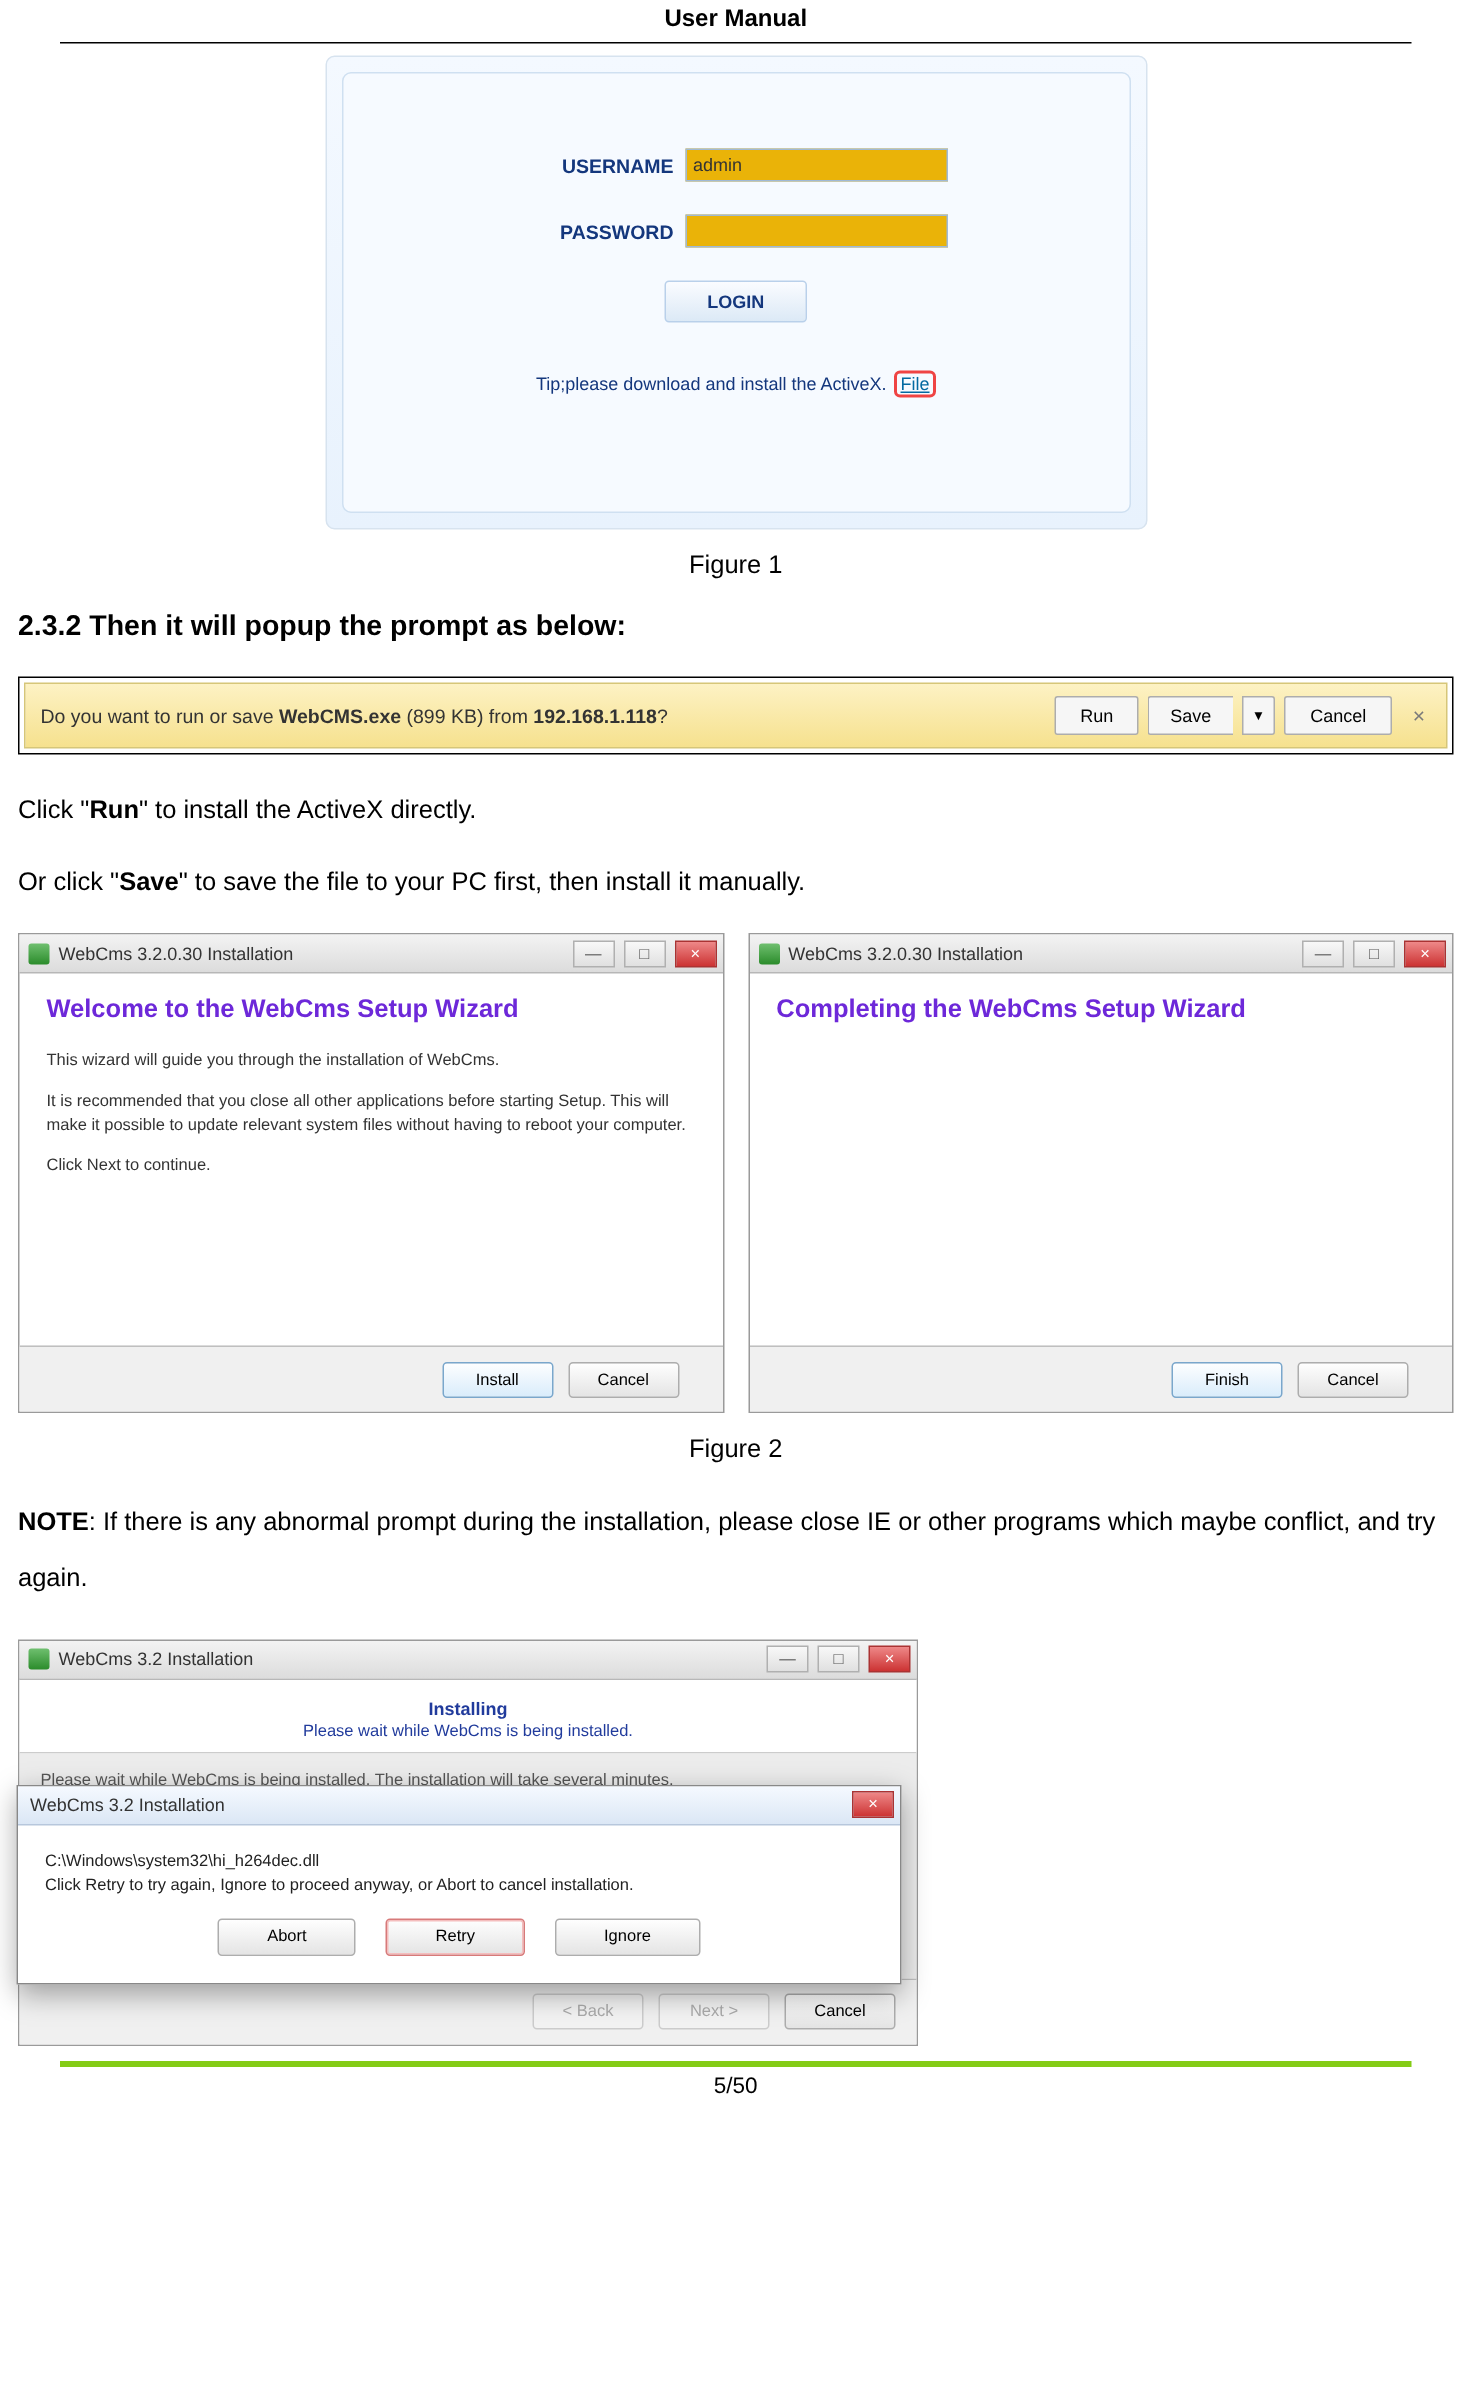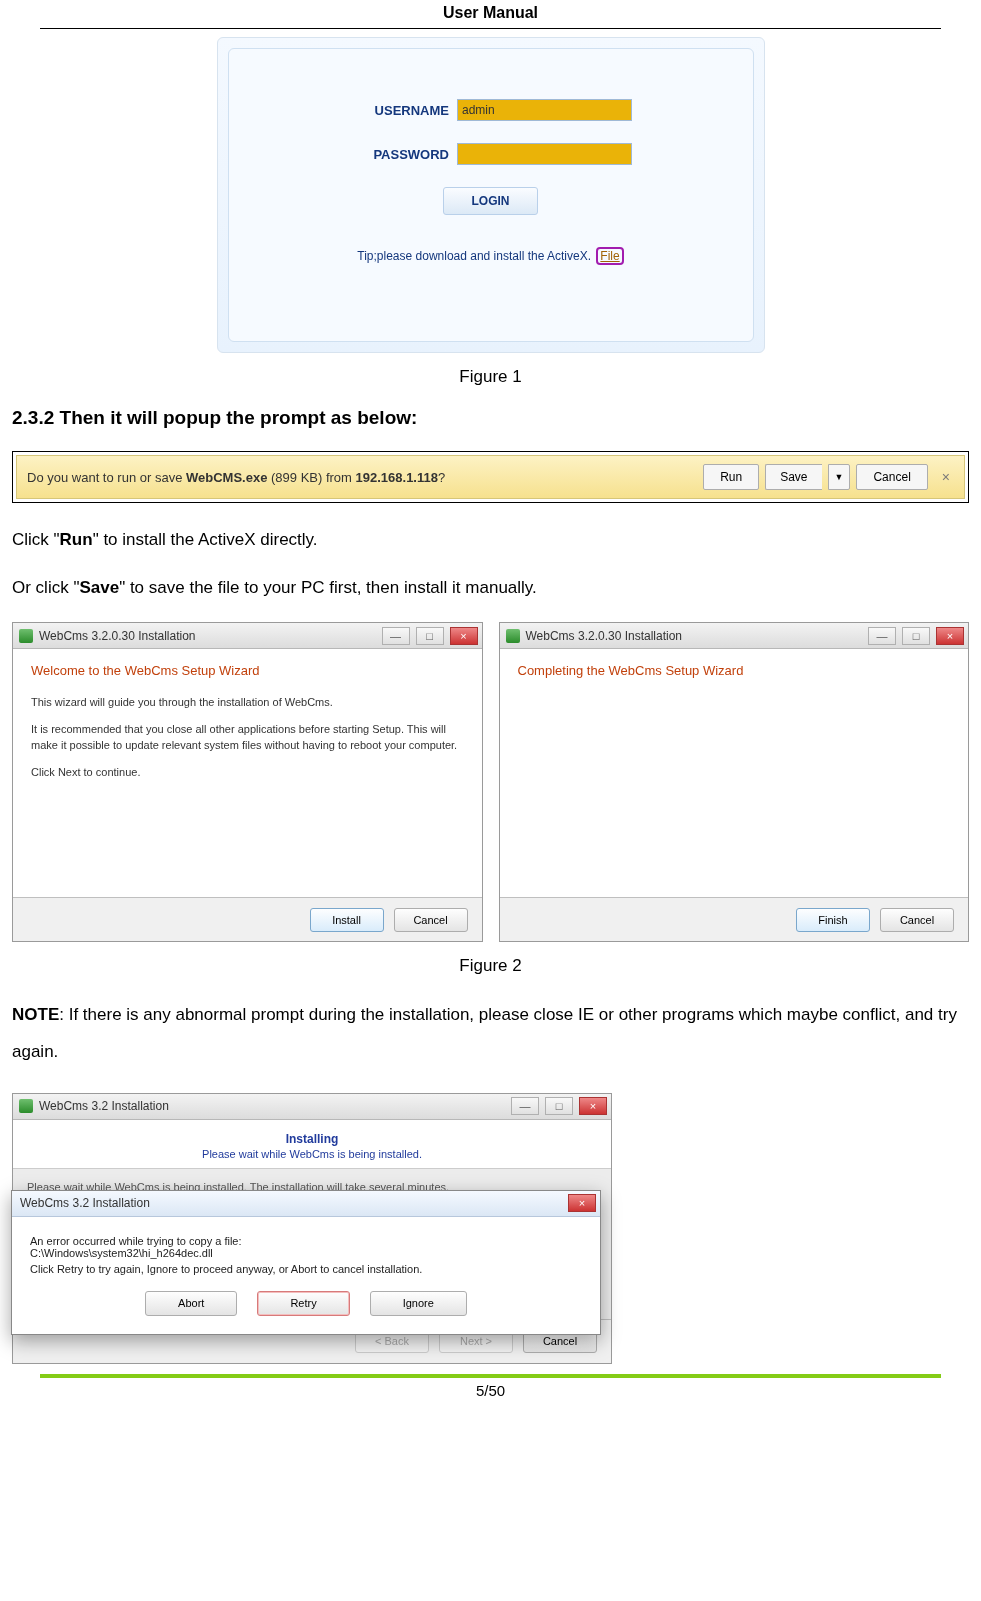--- a/index.html
+++ b/index.html
@@ -101,23 +101,23 @@
     font-size: 12px;
     cursor: pointer;
   }
   .login-tip {
     text-align: center;
     font-size: 12px;
     color: #14377d;
     margin-top: 34px;
   }
   .file-link {
-    color: #a16207;
+    color: #0369a1;
     text-decoration: underline;
-    border: 2px solid #a21caf;
+    border: 2px solid #ef4444;
     border-radius: 4px;
     padding: 0 2px;
     margin-left: 2px;
   }
 
   
   .ie-bar-wrap {
     border: 1px solid #000;
     margin: 0 12px 24px 12px;
     padding: 3px;
@@ -187,31 +187,31 @@
     width: 28px; height: 18px;
     border: 1px solid #b0b0b0;
     background: linear-gradient(#f8f8f8, #e0e0e0);
     font-size: 11px;
     display: inline-flex; align-items: center; justify-content: center;
     cursor: pointer;
     color: #555;
   }
   .tb-btn.close { background: linear-gradient(#e88, #c33); color: #fff; border-color: #a33; }
   .wizard-body { padding: 14px 18px 10px 18px; flex: 1; }
-  .wizard-heading { font-weight: normal; font-size: 13px; margin-bottom: 16px; color: #c2410c; }
+  .wizard-heading { font-weight: bold; font-size: 17px; margin-bottom: 16px; color: #6d28d9; }
   .wizard-text { color: #333; font-size: 11px; line-height: 1.5; }
   .wizard-text p { margin: 0 0 10px 0; }
   .wizard-footer {
     height: 44px;
     background: #f0f0f0;
     border-top: 1px solid #bfbfbf;
     display: flex;
     align-items: center;
     justify-content: flex-end;
-    padding: 0 14px;
+    padding: 0 29px;
     gap: 10px;
   }
   .wbtn {
     height: 24px;
     padding: 0 16px;
     min-width: 74px;
     font-size: 11px;
     border: 1px solid #7aa7cc;
     background: linear-gradient(#fdfeff, #d9ecfb);
     border-radius: 3px;
@@ -445,21 +445,20 @@
       <button class="wbtn plain">Cancel</button>
     </div>
 
     <div class="error-modal">
       <div class="error-titlebar">
         <span>WebCms 3.2 Installation</span>
         <span class="spacer"></span>
         <span class="tb-btn close">×</span>
       </div>
       <div class="error-body">
-        <div>An error occurred while trying to copy a file:</div>
         <div>C:\Windows\system32\hi_h264dec.dll</div>
         <div style="margin-top:4px;">Click Retry to try again, Ignore to proceed anyway, or Abort to cancel installation.</div>
       </div>
       <div class="error-btn-row">
         <button class="ebtn">Abort</button>
         <button class="ebtn primary-outline">Retry</button>
         <button class="ebtn">Ignore</button>
       </div>
     </div>
   </div>

